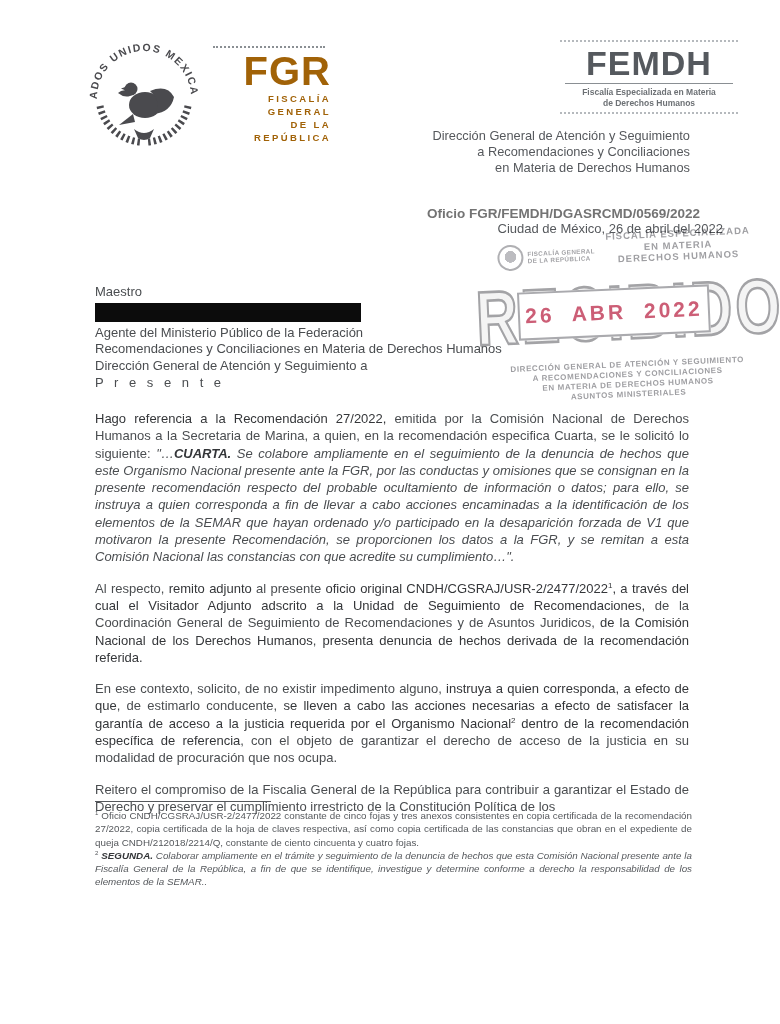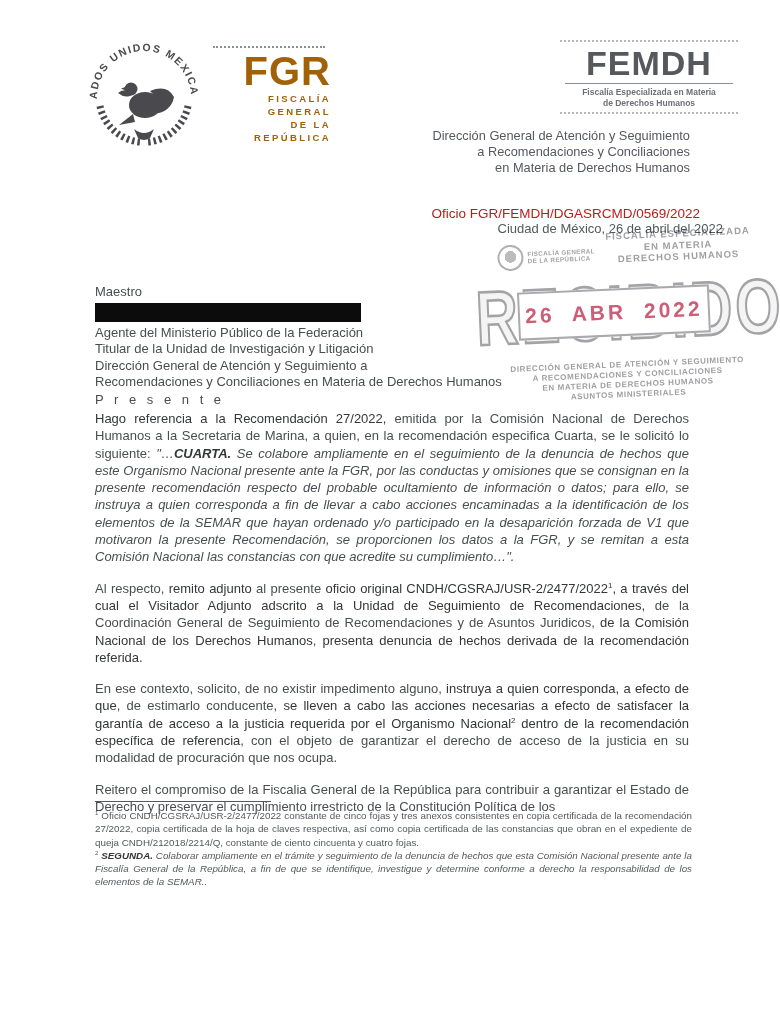--- a/index.html
+++ b/index.html
@@ -15,21 +15,21 @@
   .femdh-logo{position:absolute;left:553px;top:40px;width:192px;text-align:center;color:#55595e;}
   .femdh-dotted{border-top:2px dotted #b5b9bd;width:178px;margin:0 auto 3px auto;}
   .femdh-acronym{font-size:34px;font-weight:bold;letter-spacing:1px;line-height:36px;}
   .femdh-rule{border-top:1.5px solid #8a8f93;width:168px;margin:2px auto 3px auto;}
   .femdh-sub{font-size:8.5px;color:#6d7175;line-height:10.5px;font-weight:bold;}
   .femdh-dotted-b{border-top:2px dotted #b5b9bd;width:178px;margin:4px auto 0 auto;}
 
   .dept{position:absolute;right:90px;top:128px;text-align:right;font-size:12.8px;
         line-height:15.8px;color:#55585c;}
 
-  .oficio{position:absolute;right:80px;top:206px;font-size:13.5px;font-weight:normal;color:#b91c1c;}
+  .oficio{position:absolute;right:80px;top:206px;font-size:13.5px;font-weight:bold;color:#737373;}
   .dateline{position:absolute;right:57px;top:221px;font-size:13px;color:#55585c;}
 
   
   .stamp{position:absolute;left:476px;top:226px;width:298px;height:176px;
          transform:rotate(-2.5deg);mix-blend-mode:multiply;opacity:.92;}
   .stamp-agency{position:absolute;left:24px;top:14px;width:100px;display:flex;align-items:center;gap:4px;}
   .stamp-seal-dot{width:22px;height:22px;border-radius:50%;border:2px solid #a9a9ad;flex:0 0 auto;
                   background:radial-gradient(circle at 50% 45%, #b7b7bb 0 35%, transparent 36%);}
   .stamp-agency-text{font-size:6.3px;color:#9a9a9e;font-weight:bold;letter-spacing:.4px;line-height:7.5px;}
   .stamp-office{position:absolute;left:112px;top:4px;width:186px;text-align:center;
@@ -139,23 +139,22 @@
       <div>A RECOMENDACIONES Y CONCILIACIONES</div>
       <div>EN MATERIA DE DERECHOS HUMANOS</div>
       <div>ASUNTOS MINISTERIALES</div>
     </div>
   </div>
 
   <div class="addressee">
     <div>Maestro</div>
     <div class="redaction"></div>
     <div>Agente del Ministerio Público de la Federación</div>
-    <div>Titular de la Unidad de Investigación y Litigación</div>
+    <div>Recomendaciones y Conciliaciones en Materia de Derechos Humanos</div>
     <div>Dirección General de Atención y Seguimiento a</div>
-    <div>Recomendaciones y Conciliaciones en Materia de Derechos Humanos</div>
     <div class="presente">P r e s e n t e</div>
   </div>
 
   <div class="body-text">
     <p><span class="sg-b">Hago referencia a la Recomendación 27/2022,</span><span> emitida por la Comisión Nacional de Derechos Humanos a la Secretaria de Marina, a quien, en la recomendación especifica Cuarta, se le solicitó lo siguiente: </span><span class="sg-i">"…</span><span class="sg-bi">CUARTA.</span><span class="sg-i"> Se colabore ampliamente en el seguimiento de la denuncia de hechos que este Organismo Nacional presente ante la FGR, por las conductas y omisiones que se consignan en la presente recomendación respecto del probable ocultamiento de información o datos; para ello, se instruya a quien corresponda a fin de llevar a cabo acciones encaminadas a la identificación de los elementos de la SEMAR que hayan ordenado y/o participado en la desaparición forzada de V1 que motivaron la presente Recomendación, se proporcionen los datos a la FGR, y se remitan a esta Comisión Nacional las constancias con que acredite su cumplimiento…".</span></p>
     <p><span>Al respecto, </span><span class="sg-b">remito adjunto</span><span> al presente </span><span class="sg-b">oficio original CNDH/CGSRAJ/USR-2/2477/2022</span><sup class="sg-b">1</sup><span class="sg-b">, a través del cual el Visitador Adjunto adscrito a la Unidad de Seguimiento de Recomendaciones,</span><span> de la Coordinación General de Seguimiento de Recomendaciones y de Asuntos Juridicos, </span><span class="sg-b">de la Comisión Nacional de los Derechos Humanos</span><span>, </span><span class="sg-b">presenta denuncia de hechos derivada de la recomendación referida.</span></p>
     <p><span>En ese contexto, solicito, de no existir impedimento alguno, </span><span class="sg-b">instruya a quien corresponda, a efecto de que</span><span>, de estimarlo conducente, </span><span class="sg-b">se lleven a cabo las acciones necesarias a efecto de satisfacer la garantía de acceso a la justicia requerida por el Organismo Nacional</span><sup class="sg-b">2</sup><span class="sg-b"> dentro de la recomendación específica de referencia</span><span>, con el objeto de garantizar el derecho de acceso de la justicia en su modalidad de procuración que nos ocupa.</span></p>
     <p><span>Reitero el compromiso de la Fiscalia General de la República para contribuir a garantizar el Estado de Derecho y preservar el cumplimiento irrestricto de la Constitución Política de los</span></p>
   </div>
 

